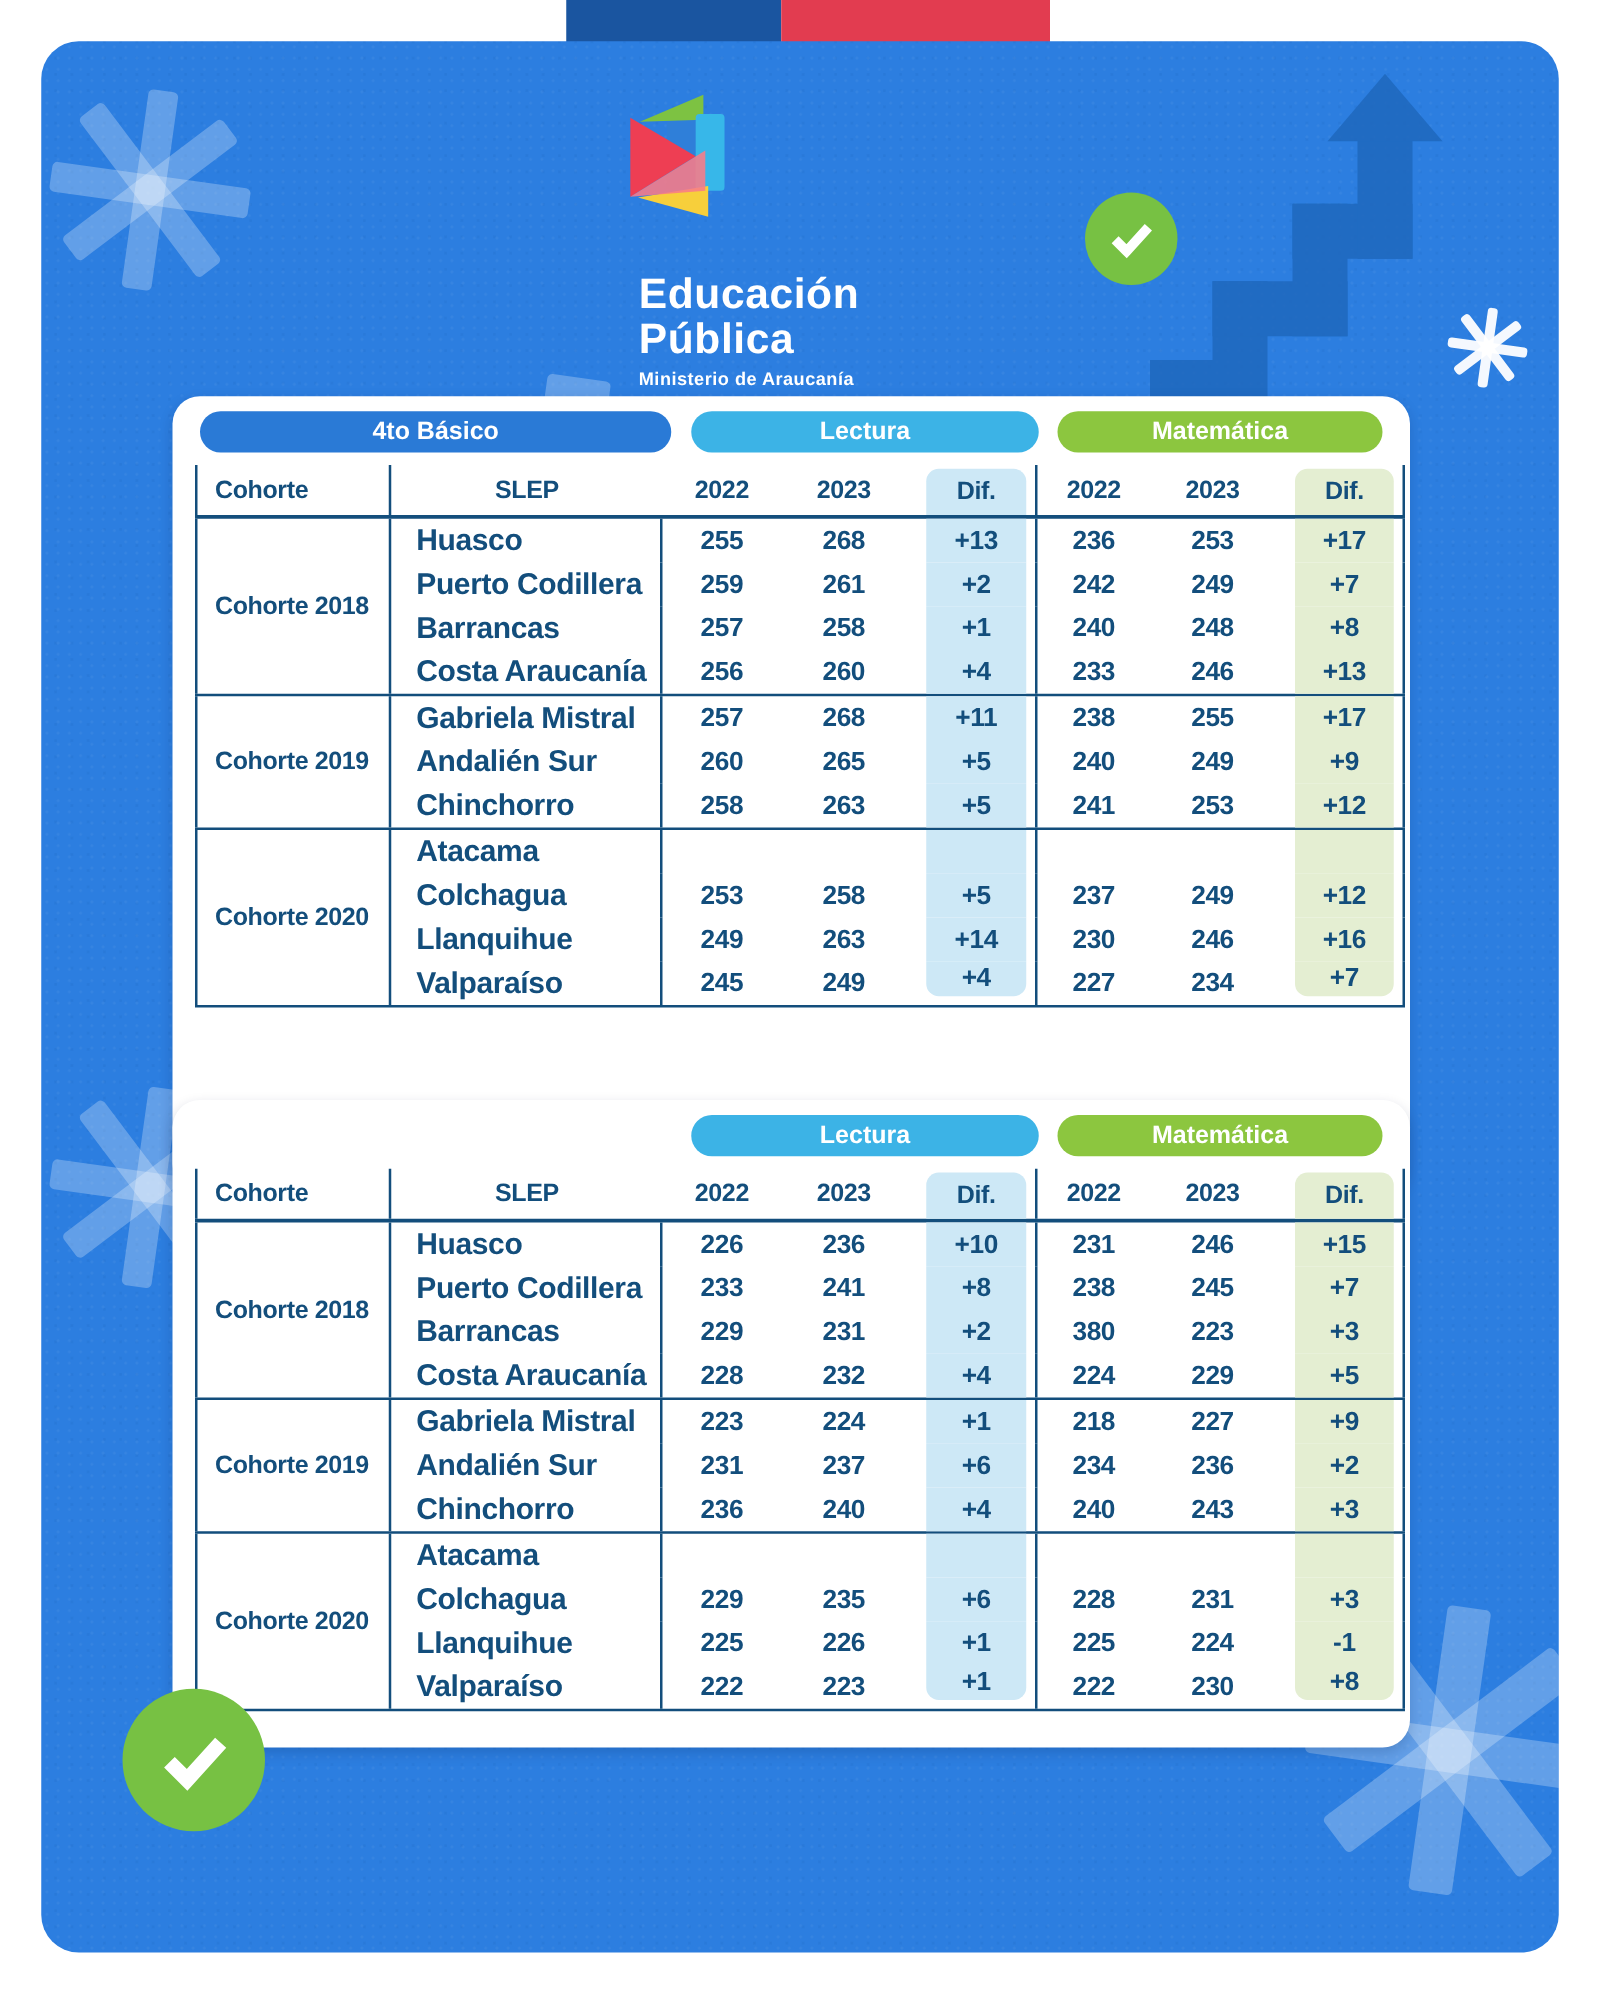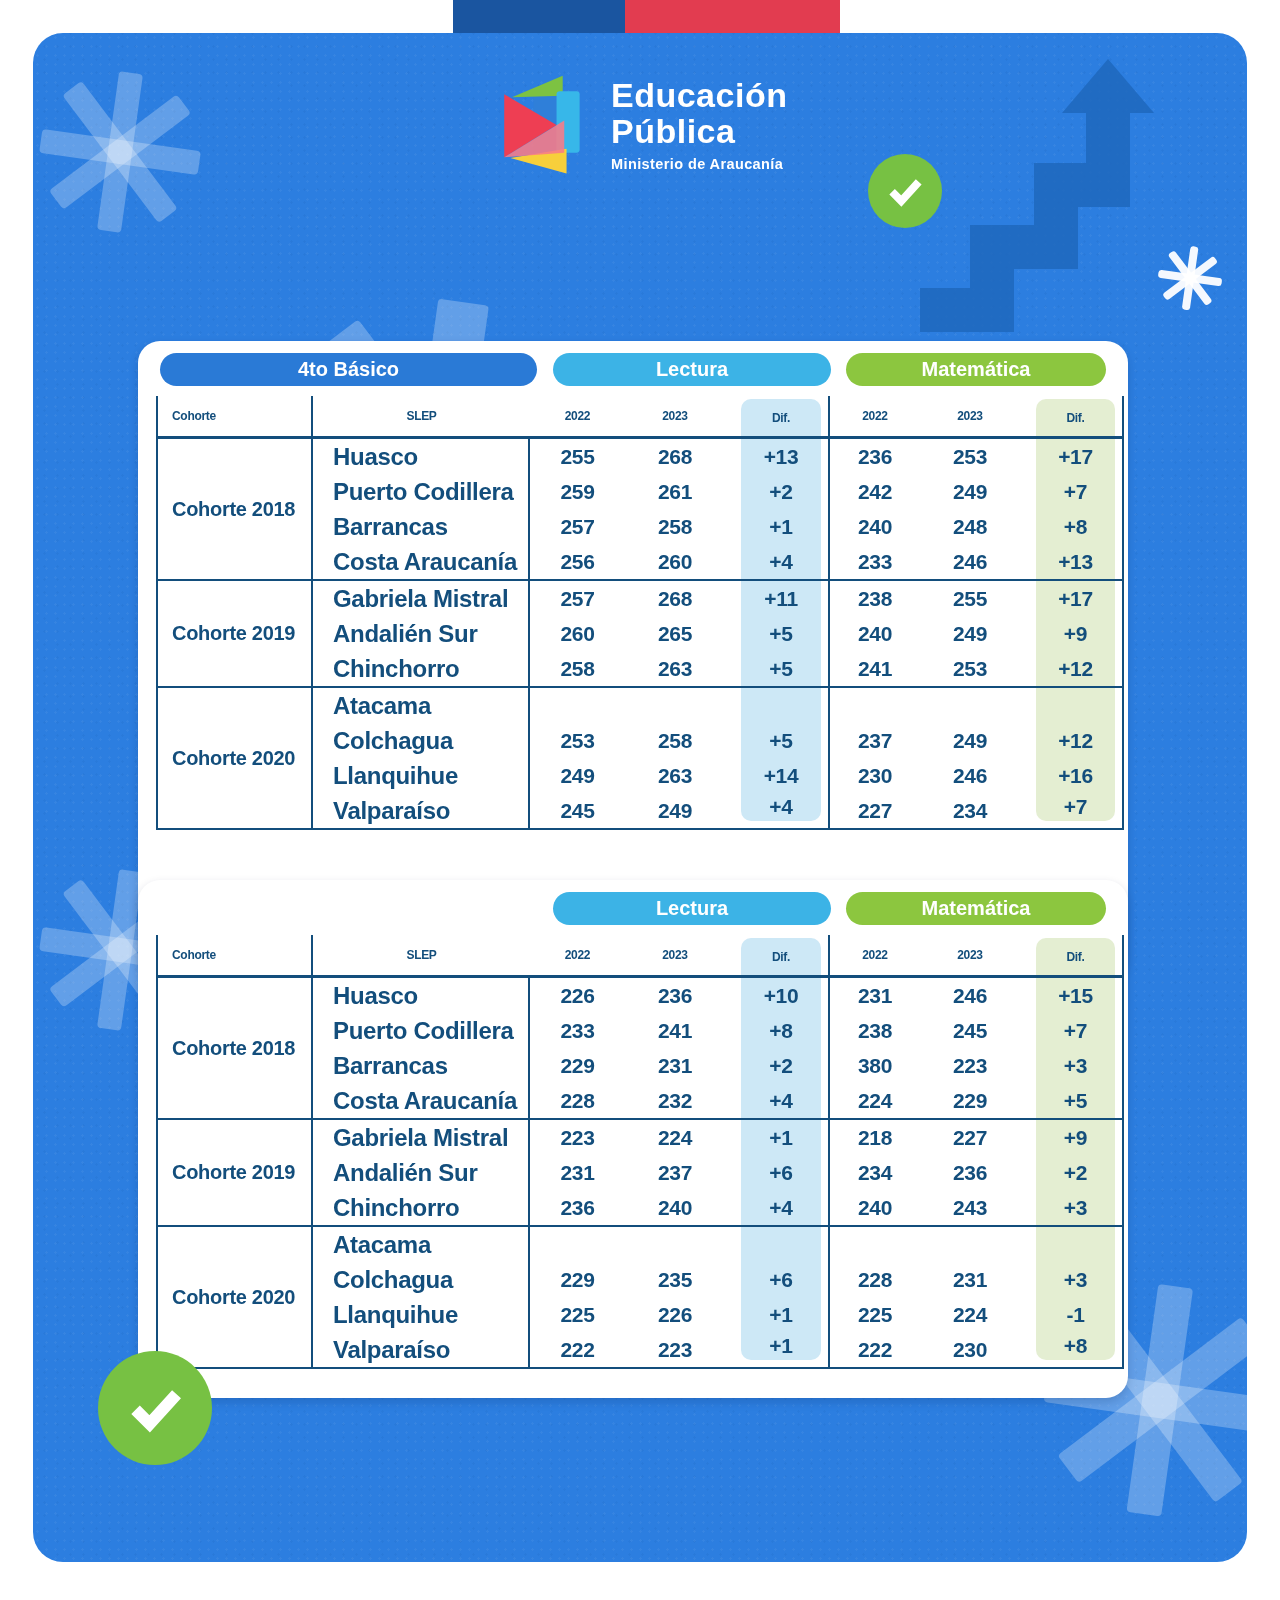--- a/index.html
+++ b/index.html
@@ -30,30 +30,30 @@
   .r0{transform:rotate(8deg);} .r45{transform:rotate(53deg);} .r90{transform:rotate(98deg);} .r135{transform:rotate(143deg);}
 
   .stairs{position:absolute;left:887px;top:22px;width:240px;height:280px;}
   .check-badge{position:absolute;border-radius:50%;background:var(--check);display:flex;
     align-items:center;justify-content:center;}
   .check-top{left:835px;top:121px;width:74px;height:74px;}
   .check-bottom{left:65px;top:1318px;width:114px;height:114px;z-index:6;}
   .check-badge svg{width:62%;height:62%;}
 
   
-  .brand{position:absolute;left:462px;top:22px;display:flex;z-index:2;}
+  .brand{position:absolute;left:462px;top:22px;display:flex;z-index:2;flex-direction:column;}
   .brand-mark{width:100px;height:140px;}
   .brand-text{margin-left:16px;padding-top:22px;color:#ffffff;}
   .brand-title{font-size:34px;line-height:36px;font-weight:700;letter-spacing:.5px;}
   .brand-sub{font-size:14.5px;font-weight:700;letter-spacing:.4px;margin-top:7px;}
 
   
   .card{position:absolute;left:105px;width:990px;background:#ffffff;border-radius:22px;
     box-shadow:0 4px 10px rgba(0,25,70,.18);z-index:4;}
-  .card-0{top:308px;height:636px;padding-left:32px;}
+  .card-0{top:284px;height:636px;padding-left:32px;}
   .card-1{top:847px;height:518px;}
   .pill{position:absolute;top:12px;height:33px;border-radius:17px;color:#ffffff;font-weight:700;
     font-size:20px;display:flex;align-items:center;justify-content:center;}
   .pill-level{left:22px;width:377px;background:var(--pillblue);}
   .pill-lectura{left:415px;width:278px;background:var(--cyan);}
   .pill-matematica{left:708px;width:260px;background:var(--green);}
 
   .tgrid-wrap{position:absolute;left:18px;top:55px;width:968px;}
   .tgrid{display:grid;grid-template-columns:157px 217px 95px 100px 105px 90px 100px 104px;}
   .thead{grid-auto-rows:40px;border-bottom:3px solid var(--navy);}
@@ -65,21 +65,21 @@
   .cell.slep{justify-content:flex-start;padding-left:20px;font-size:24px;border-right:2.5px solid var(--navy);}
   .cell.dif{padding:0;}
   .cell.dif.sep{border-right:2.5px solid var(--navy);}
   .cell.dif.edge{border-right:2.5px solid var(--navy);}
   .band{width:calc(100% - 10px);height:100%;margin-left:16px;margin-right:7px;display:flex;
     align-items:center;justify-content:center;}
   .band.bl{background:var(--bandblue);}
   .band.bg{background:var(--bandgreen);}
   .band.top{border-radius:10px 10px 0 0;height:calc(100% - 3px);margin-top:3px;}
   .band.bottom{border-radius:0 0 10px 10px;height:calc(100% - 7px);margin-bottom:7px;}
-  .thead .cell{font-size:12px;}
+  .thead .cell{font-size:20px;}
 </style>
 </head>
 <body>
 
 <div class="flagbar">
   <span class="flag-blue"></span>
   <span class="flag-red"></span>
 </div>
 
 <div class="panel">

